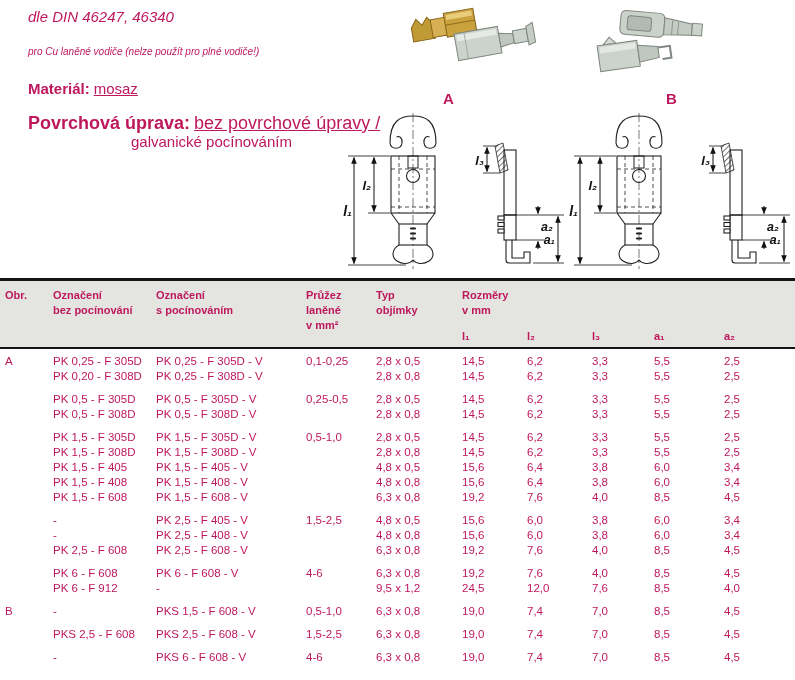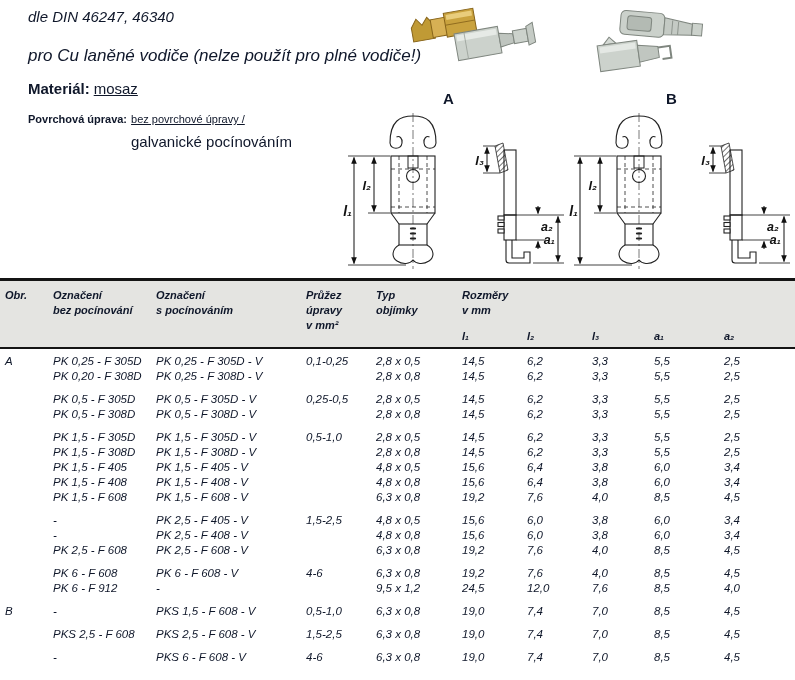--- a/index.html
+++ b/index.html
@@ -1,31 +1,31 @@
 <!DOCTYPE html>
 <html><head>
 <meta charset="utf-8">
 <style>
   html,body{margin:0;padding:0;background:#fff;}
   .page{position:relative;width:795px;height:680px;background:#fff;overflow:hidden;
-        font-family:"Liberation Sans",sans-serif;color:#0f172a;}
+        font-family:"Liberation Sans",sans-serif;color:#be185d;}
   .line-din{position:absolute;left:28px;top:8px;font-style:italic;font-size:15px;}
-  .line-cu{position:absolute;left:28px;top:46px;font-style:italic;font-size:17px;}
+  .line-cu{position:absolute;left:28px;top:46px;font-style:italic;font-size:10px;}
   .line-material{position:absolute;left:28px;top:80px;font-size:15px;}
-  .line-surface{position:absolute;left:28px;top:113px;font-size:11px;}
+  .line-surface{position:absolute;left:28px;top:113px;font-size:18px;}
   .line-surface2{position:absolute;left:131px;top:133px;font-size:15px;}
   .lbl{font-weight:bold;}
   .val{margin-left:4px;text-decoration:underline;}
   .photo-a{position:absolute;left:402px;top:4px;}
   .photo-b{position:absolute;left:592px;top:4px;}
   .photo-label-a{position:absolute;left:443px;top:90px;font-weight:bold;font-size:15px;}
   .photo-label-b{position:absolute;left:666px;top:90px;font-weight:bold;font-size:15px;}
   .drawing-a{position:absolute;left:340px;top:110px;}
   .drawing-b{position:absolute;left:566px;top:110px;}
-  .tablewrap{position:absolute;left:0;top:278px;width:795px;font-style:italic;}
+  .tablewrap{position:absolute;left:0;top:278px;width:795px;}
   table{border-collapse:collapse;width:795px;table-layout:fixed;border-top:3px solid #141414;}
   thead{background:#e4e4e1;border-bottom:2px solid #141414;}
   th{font-weight:bold;font-size:11px;text-align:left;padding:0 0 0 5px;vertical-align:top;}
   thead tr.h1{height:46px;}
   thead tr.h1 th{padding-top:7px;}
   thead tr.h2{height:22px;}
   thead tr.h2 th{vertical-align:bottom;padding-bottom:5px;}
   th .hl{display:block;line-height:15px;}
   tbody td{font-size:11.5px;padding:0 0 0 5px;line-height:15px;vertical-align:bottom;
            white-space:nowrap;overflow:hidden;}
@@ -238,21 +238,21 @@
           <th rowspan="2">
             <span class="hl">Označení</span>
             <span class="hl">bez pocínování</span>
           </th>
           <th rowspan="2">
             <span class="hl">Označení</span>
             <span class="hl">s pocínováním</span>
           </th>
           <th rowspan="2">
             <span class="hl">Průžez</span>
-            <span class="hl">úpravy</span>
+            <span class="hl">laněné</span>
             <span class="hl">v mm²</span>
           </th>
           <th rowspan="2">
             <span class="hl">Typ</span>
             <span class="hl">objímky</span>
           </th>
           <th colspan="5">
             <span class="hl">Rozměry</span>
             <span class="hl">v mm</span>
           </th>

